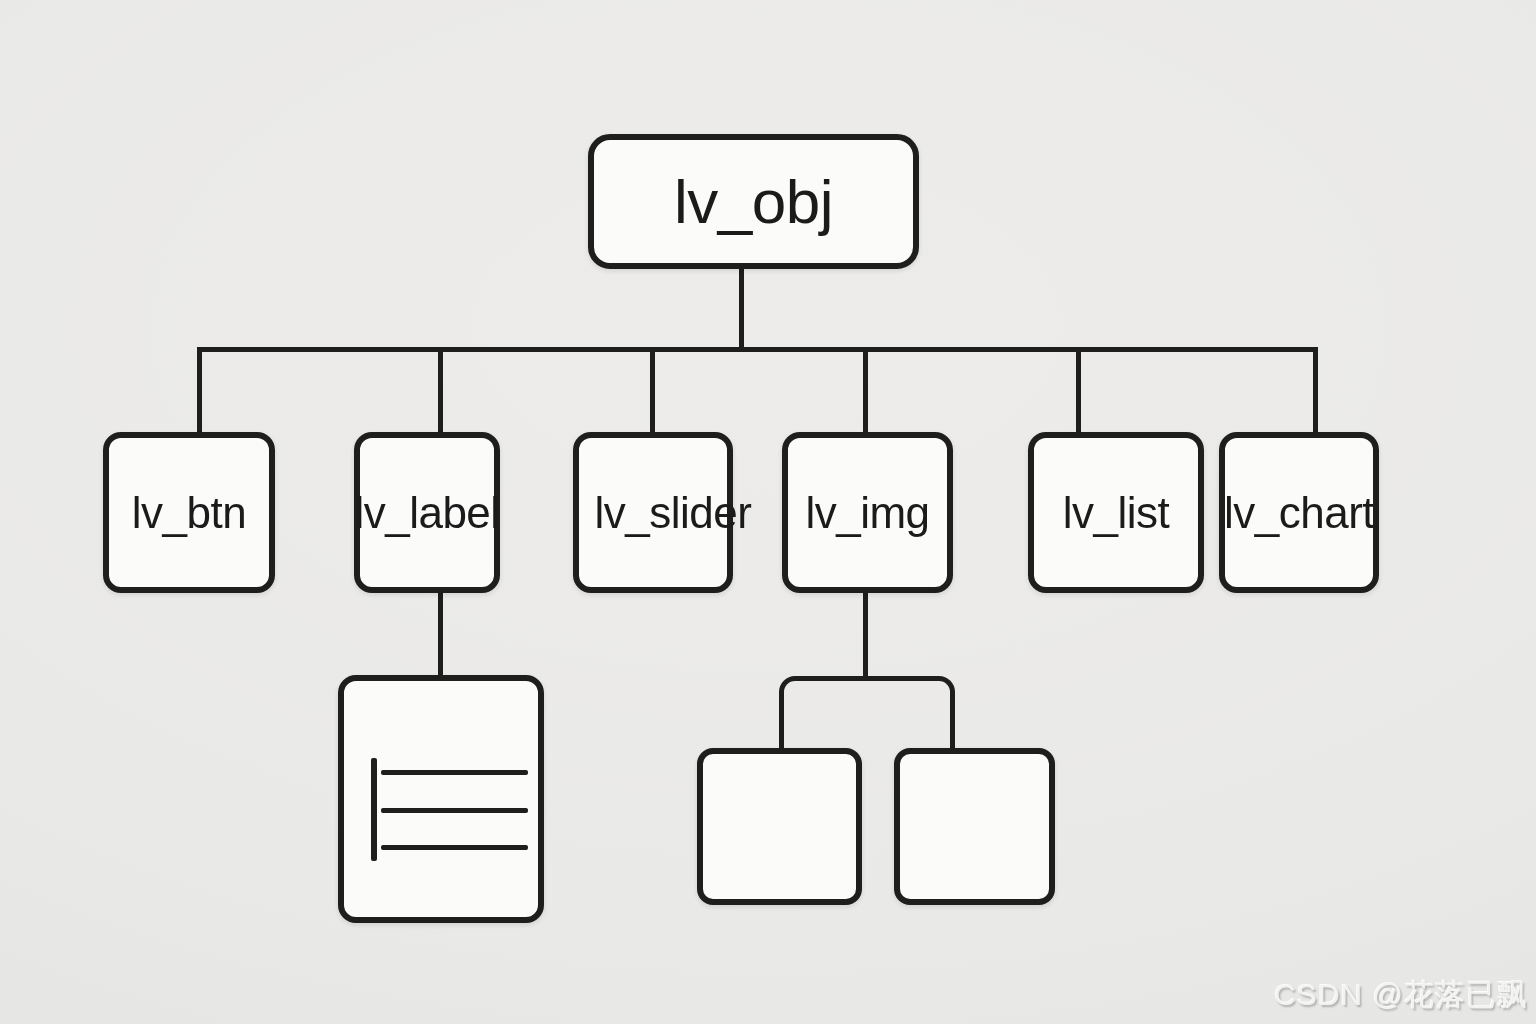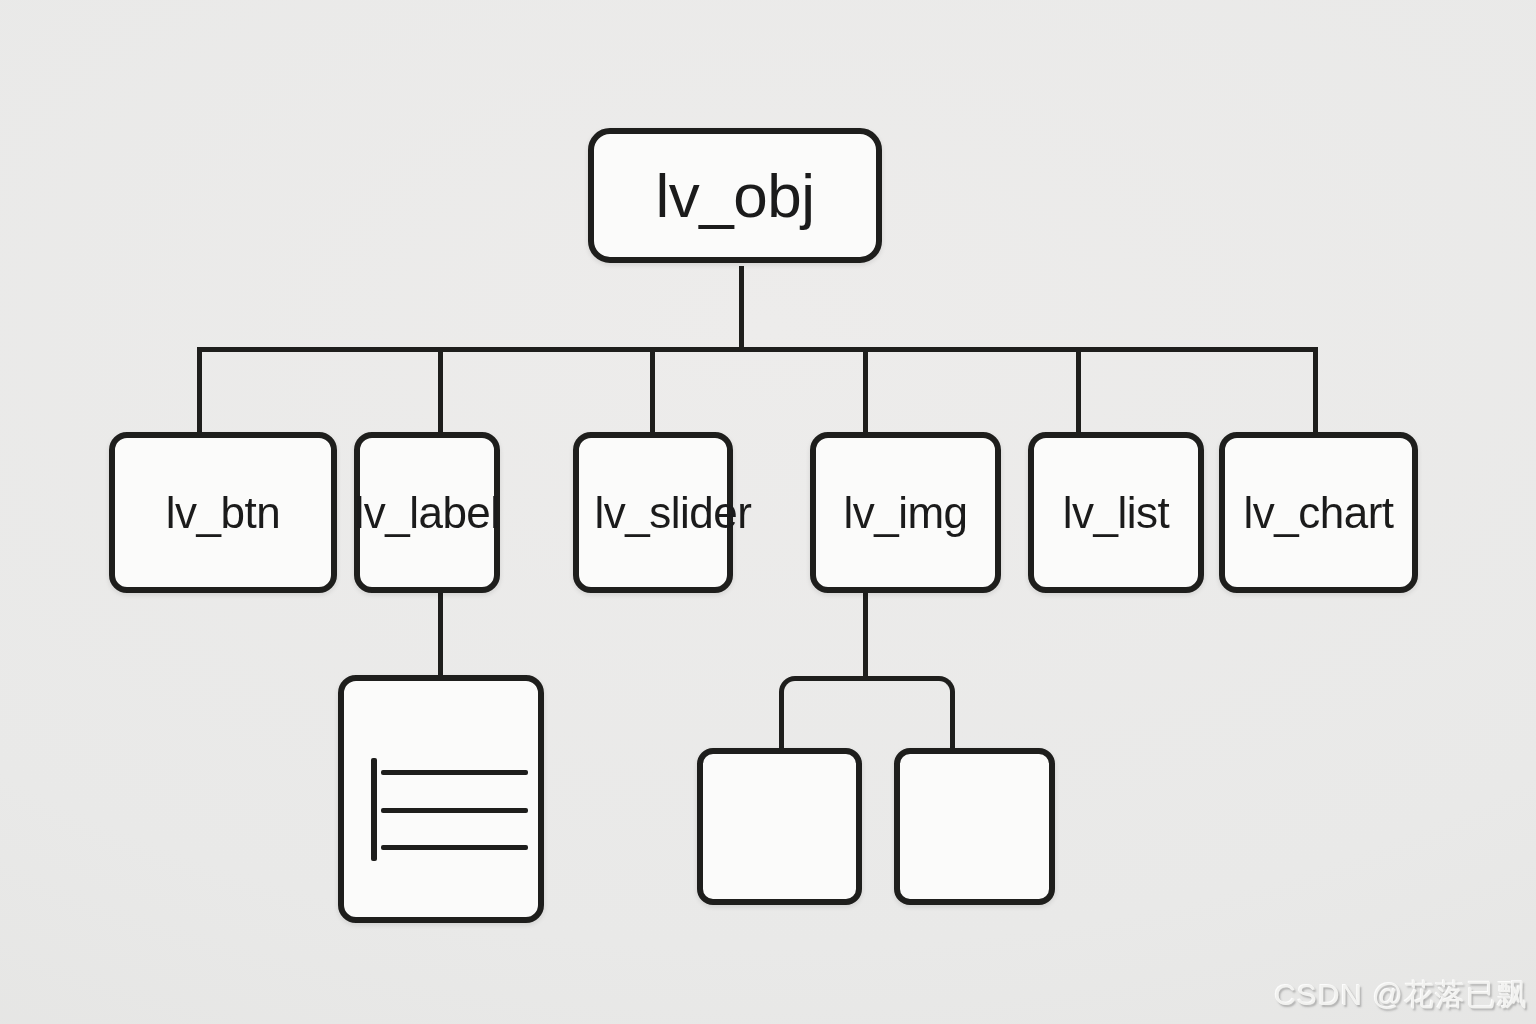--- a/index.html
+++ b/index.html
@@ -21,28 +21,28 @@
     position:absolute;
     background:var(--fill);
     border:6px solid var(--line);
     border-radius:18px;
     display:flex;align-items:center;justify-content:center;
     color:var(--text);
     box-shadow:0 2px 5px rgba(0,0,0,0.10);
     white-space:nowrap;
   }
   .node .lbl{font-weight:500;letter-spacing:-0.5px;}
-  .root{left:588px;top:128px;width:294px;height:135px;border-radius:22px;font-size:62px;}
+  .root{left:588px;top:134px;width:331px;height:135px;border-radius:22px;font-size:62px;}
   .child{top:432px;height:161px;font-size:44px;}
-  .n-btn   {left:109px;width:228px;}
+  .n-btn   {left:103px;width:172px;}
   .n-label {left:354px;width:146px;}
   .n-slider{left:573px;width:160px;padding-left:40px;}
-  .n-img   {left:810px;width:191px;}
+  .n-img   {left:782px;width:171px;}
   .n-list  {left:1028px;width:176px;}
-  .n-chart {left:1219px;width:199px;}
+  .n-chart {left:1219px;width:160px;}
 
   
   .seg{position:absolute;background:var(--line);}
   .v{width:5px;}
   .h{height:5px;}
   .stem-root {left:739px;top:266px;height:84px;}
   .bus       {left:197px;top:347px;width:1121px;}
   .drop-btn   {left:197px;top:347px;height:85px;}
   .drop-label {left:438px;top:347px;height:85px;}
   .drop-slider{left:650px;top:347px;height:85px;}

